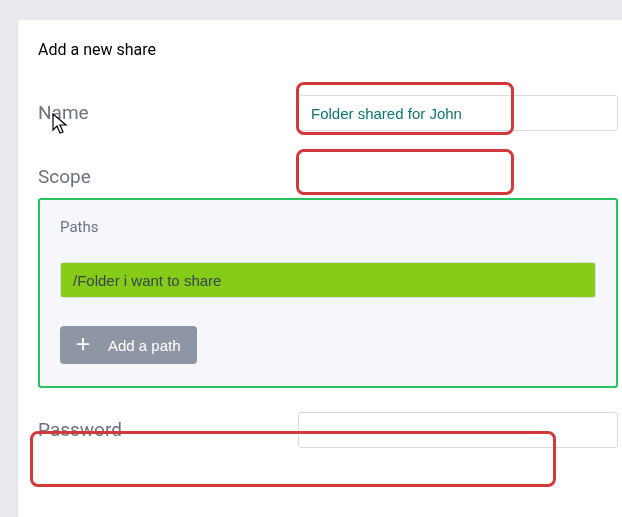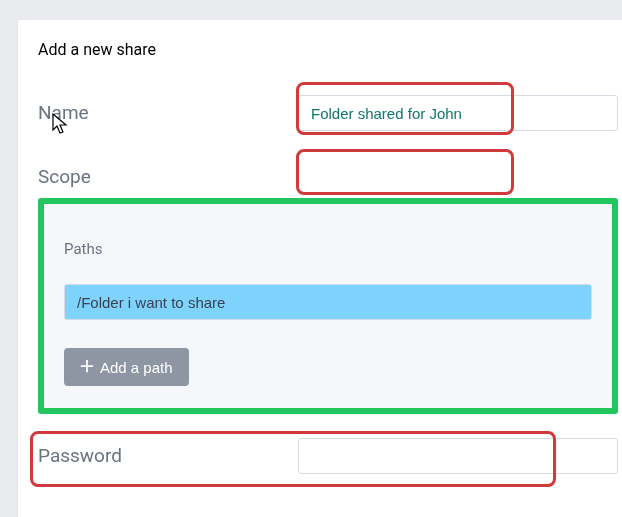--- a/index.html
+++ b/index.html
@@ -11,26 +11,26 @@
   .form-row { display: flex; align-items: flex-start; margin-bottom: 28px; position: relative; }
   .label { width: 260px; color: #6b7280; font-size: 19px; padding-top: 6px; }
   .control { flex: 1; }
   .text-input, .select-control, .path-input {
     width: 100%; height: 36px; border: 1px solid #d6dbe4; border-radius: 3px;
     padding: 0 12px; font-size: 15px; color: #0f766e; background: #fff; outline: none;
   }
   .text-input::placeholder, .path-input::placeholder { color: #9aa2ad; }
   .select-control { appearance: none; -webkit-appearance: none; background: #fff; }
   .hint { display: block; margin-top: 6px; color: #a0a7b3; font-size: 12px; }
-  .paths-panel { margin-top: 6px; border: 6px solid #22c55e; background: #f6f7fb; border-radius: 3px; padding: 36px 20px 22px 20px; }
+  .paths-panel { margin-top: 6px; border: 2px solid #22c55e; background: #f6f7fb; border-radius: 3px; padding: 18px 20px 22px 20px; }
   .paths-title { color: #6b7280; font-size: 15px; margin-bottom: 26px; }
   .path-input-wrap { margin-bottom: 28px; }
-  .path-input { background: #7dd3fc; color: #3a4150; }
+  .path-input { background: #84cc16; color: #3a4150; }
   .add-path-btn {
-    display: inline-flex; align-items: center; gap: 6px;
+    display: inline-flex; align-items: center; gap: 18px;
     background: #8f96a3; color: #fff; border: none; border-radius: 4px;
     height: 38px; padding: 0 16px; font-size: 15px; cursor: pointer;
   }
   .add-path-btn svg { width: 14px; height: 14px; fill: #fff; }
   .password-row { margin-top: 24px; }
   .highlight { position: absolute; border: 3px solid #d13a3a; border-radius: 8px; pointer-events: none; }
   .hl1 { left: 296px; top: 82px;  width: 218px; height: 53px; }
   .hl2 { left: 296px; top: 149px; width: 218px; height: 46px; }
   .hl3 { left: 30px;  top: 431px; width: 526px; height: 56px; }
   .cursor { position: absolute; left: 52px; top: 113px; width: 18px; height: 22px; pointer-events: none; }

